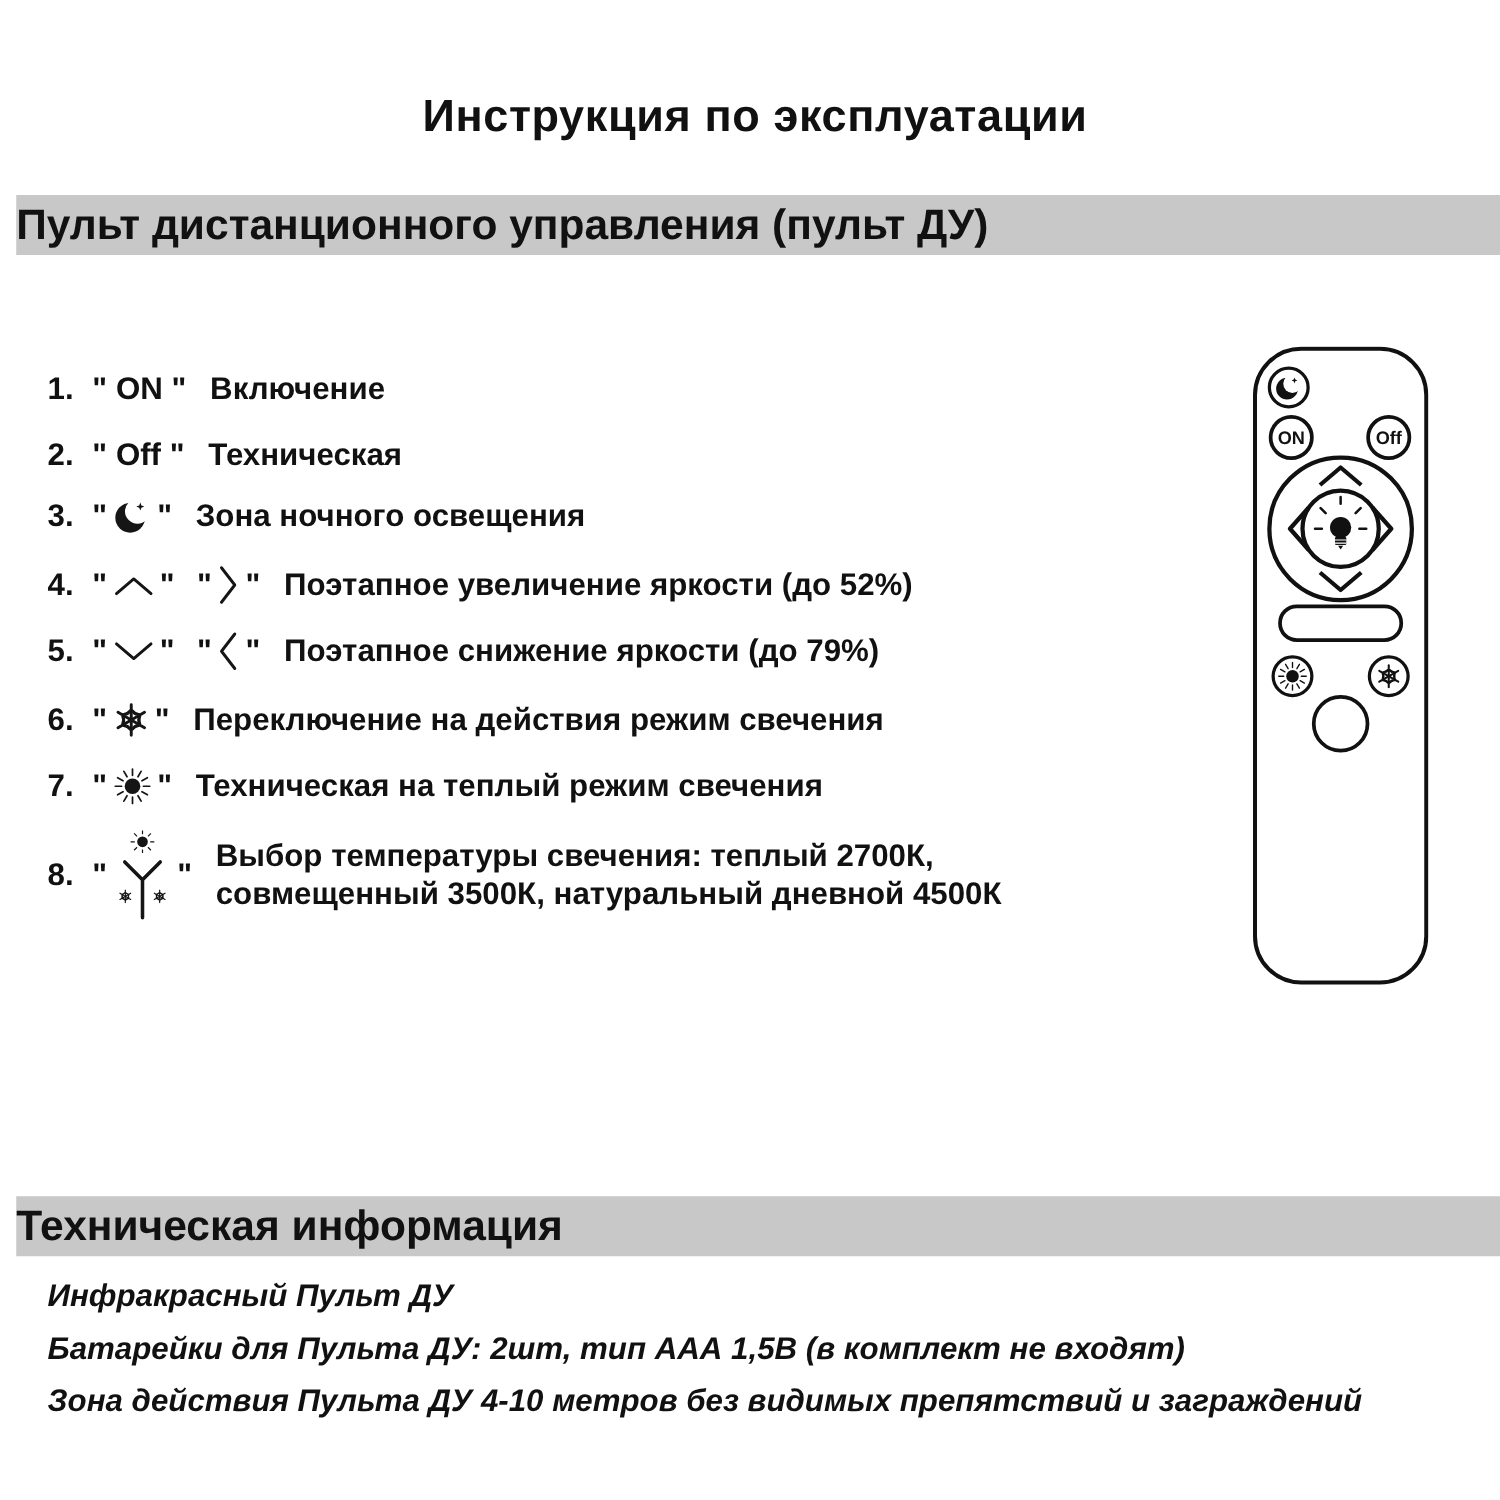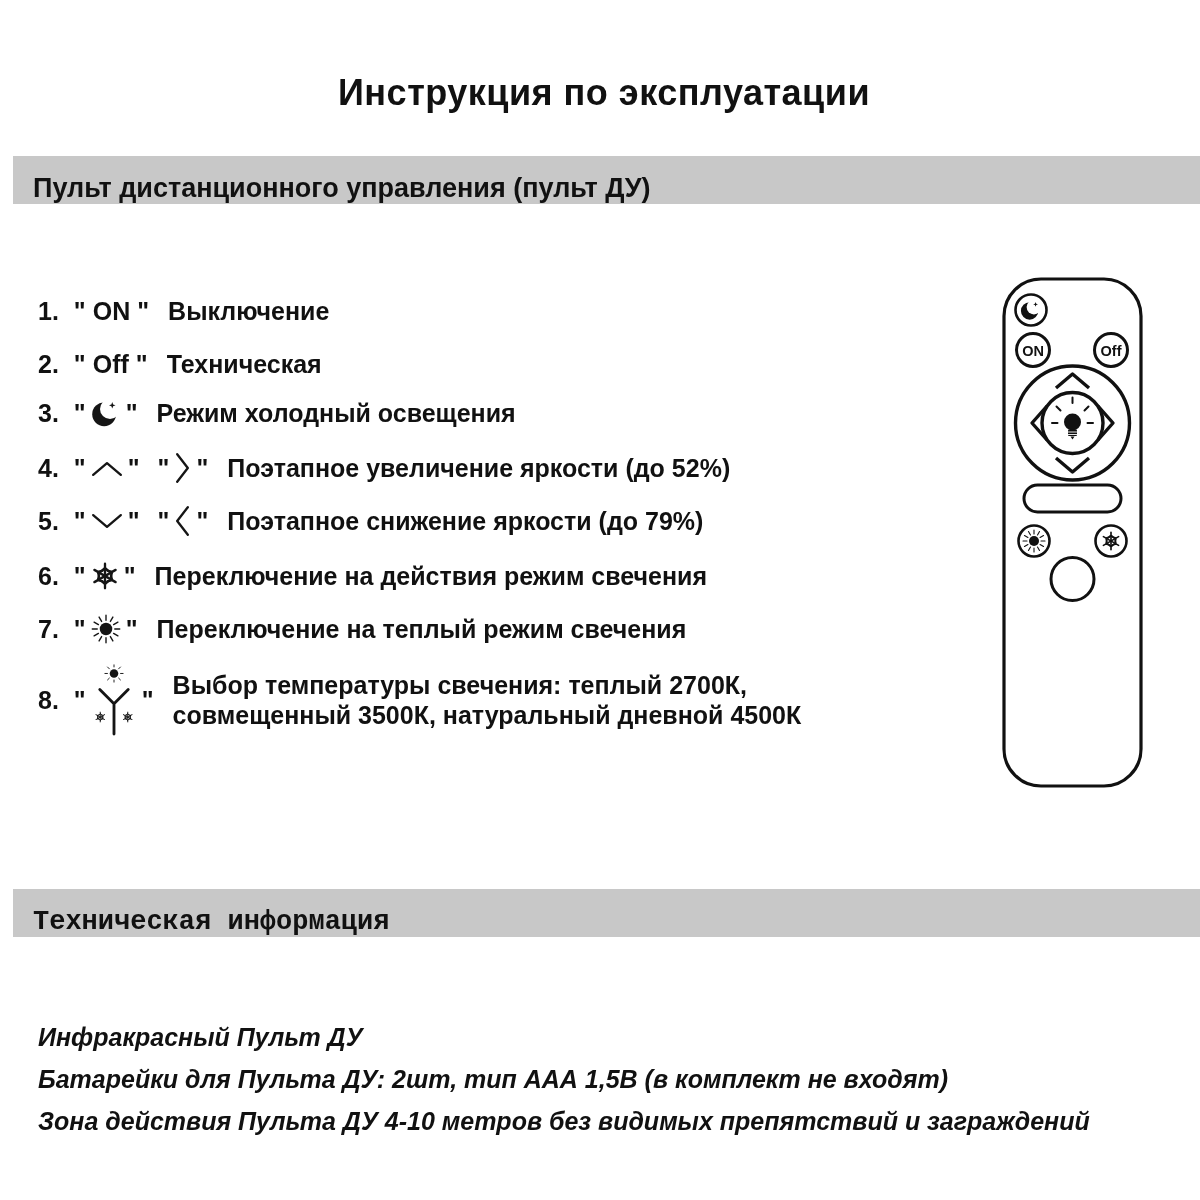--- a/index.html
+++ b/index.html
@@ -6,25 +6,25 @@
   .page{
     position:relative;width:1200px;height:1200px;background:#fff;overflow:hidden;
     font-family:"Liberation Sans",sans-serif;font-weight:bold;color:#111;
   }
   .title{
     position:absolute;top:68px;left:0;width:1200px;margin:4px;
     text-align:center;font-size:36px;font-weight:bold;letter-spacing:.5px;
   }
   .bar{
     position:absolute;left:13px;right:0;height:48px;background:#c8c8c8;
-    display:flex;align-items:flex-end;padding-left:20px;box-sizing:border-box;
-    font-size:27px;
+    display:flex;align-items:center;box-sizing:border-box;
+    font-size:34px;
   }
   .bar1{top:156px;}
-  .bar2{top:889px;font-family:Liberation Mono, monospace;}
+  .bar2{top:957px;}
   
   .instr{
     position:absolute;left:38px;height:32px;display:flex;align-items:center;
     font-size:25px;white-space:nowrap;
   }
   .instr:nth-child(1){top:295px;}
   .instr:nth-child(2){top:348px;}
   .instr:nth-child(3){top:397px;}
   .instr:nth-child(4){top:452px;}
   .instr:nth-child(5){top:505px;}
@@ -112,41 +112,41 @@
   </div>
 
   <div id="instruction-list">
       <div class="instr">
         <span class="num">1.</span>
         <span class="icon-group">
           <span class="q">"</span>
           <span class="btn-txt">ON</span>
           <span class="q">"</span>
         </span>
-        <span class="desc">Выключение</span>
+        <span class="desc">Включение</span>
       </div>
       <div class="instr">
         <span class="num">2.</span>
         <span class="icon-group">
           <span class="q">"</span>
           <span class="btn-txt">Off</span>
           <span class="q">"</span>
         </span>
         <span class="desc">Техническая</span>
       </div>
       <div class="instr">
         <span class="num">3.</span>
         <span class="icon-group">
           <span class="q">"</span>
           <svg class="ic ic-moon">
             <use href="#sym-moon"></use>
           </svg>
           <span class="q">"</span>
         </span>
-        <span class="desc">Режим холодный освещения</span>
+        <span class="desc">Зона ночного освещения</span>
       </div>
       <div class="instr">
         <span class="num">4.</span>
         <span class="icon-group">
           <span class="q">"</span>
           <svg class="ic ic-chevron-up">
             <use href="#sym-chev-up"></use>
           </svg>
           <span class="q">"</span>
         </span>
@@ -190,21 +190,21 @@
       </div>
       <div class="instr">
         <span class="num">7.</span>
         <span class="icon-group">
           <span class="q">"</span>
           <svg class="ic ic-sun">
             <use href="#sym-sun"></use>
           </svg>
           <span class="q">"</span>
         </span>
-        <span class="desc">Переключение на теплый режим свечения</span>
+        <span class="desc">Техническая на теплый режим свечения</span>
       </div>
       <div class="instr">
         <span class="num">8.</span>
         <span class="icon-group">
           <span class="q">"</span>
           <svg class="ic ic-temp-select">
             <use href="#sym-temp"></use>
           </svg>
           <span class="q">"</span>
         </span>

